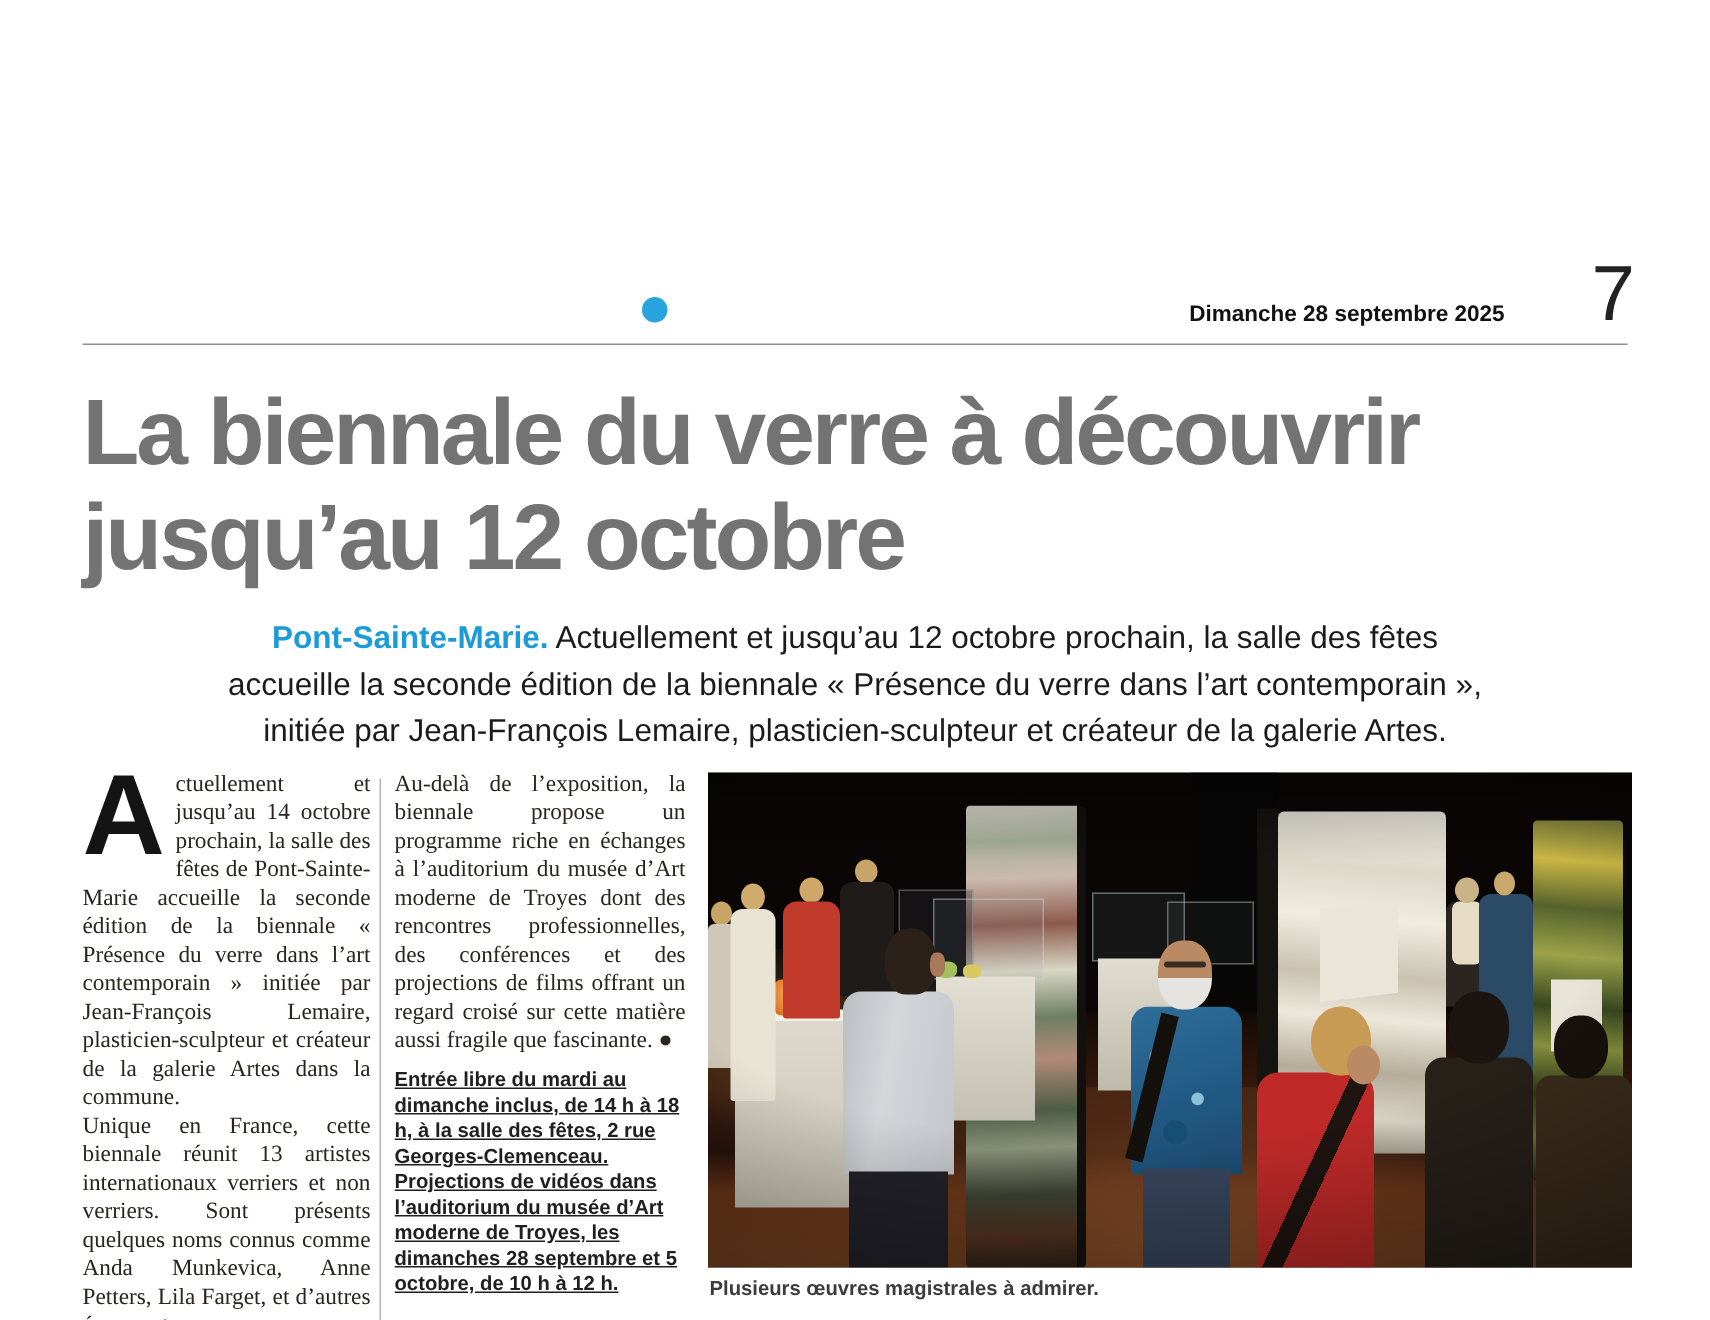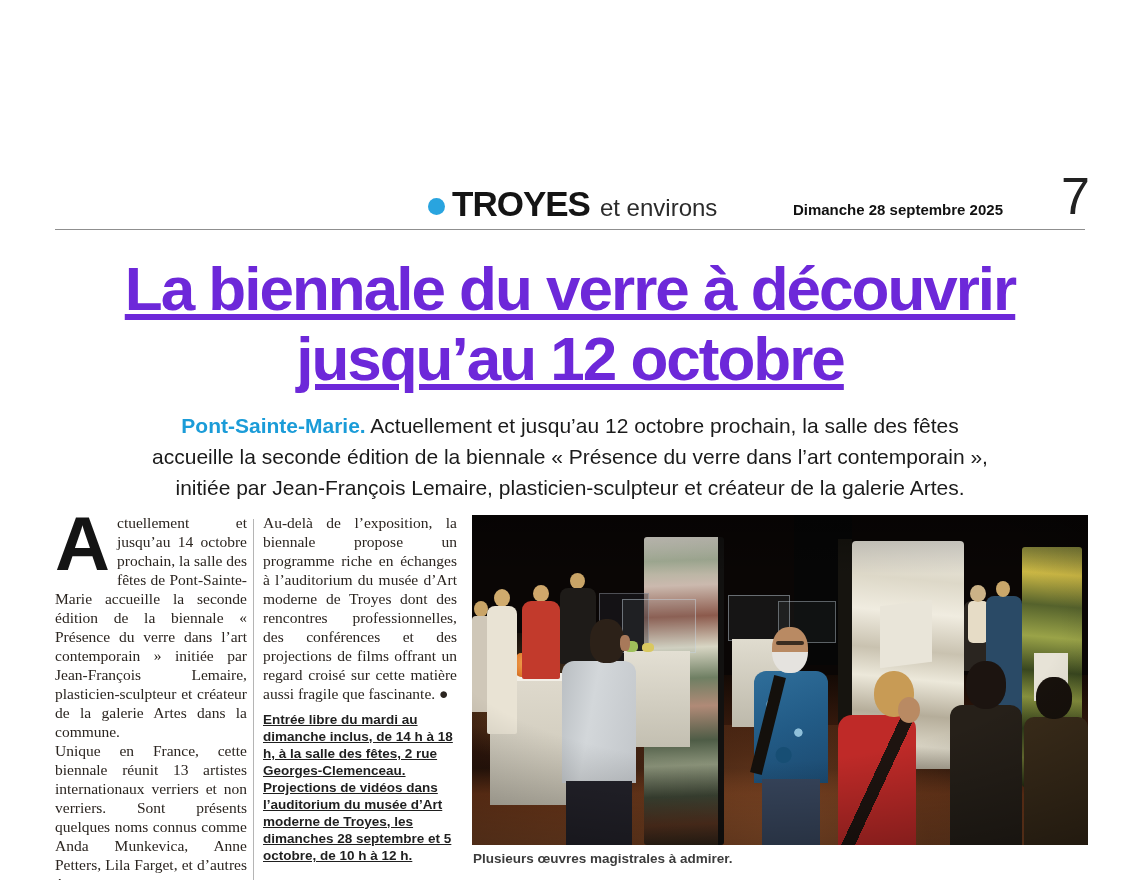--- a/index.html
+++ b/index.html
@@ -9,22 +9,22 @@
   
   .kicker-dot{position:absolute;left:428px;top:198px;width:17px;height:17px;border-radius:50%;background:#29a4df;}
   .kicker{position:absolute;left:452px;top:184px;white-space:nowrap;}
   .kicker .section{font-size:35px;font-weight:900;letter-spacing:-1px;color:#141414;}
   .kicker .suffix{font-size:24px;font-weight:400;color:#2b2b2b;margin-left:10px;}
   .edition-date{position:absolute;right:137px;top:201px;font-size:15px;font-weight:bold;color:#111;}
   .page-number{position:absolute;right:50px;top:166px;font-size:52px;font-weight:400;color:#222;}
   .header-rule{position:absolute;left:55px;top:229px;width:1030px;height:1px;background:#8f8f8f;}
 
   
-  .headline{position:absolute;left:55px;top:254px;width:1030px;text-align:center;
-            font-size:62px;line-height:70px;font-weight:900;letter-spacing:-2px;color:#6d28d9;text-decoration:underline;}
+  .headline{position:absolute;left:55px;top:254px;width:1030px;
+            font-size:62px;line-height:70px;font-weight:900;letter-spacing:-2px;color:#737373;}
   .lede{position:absolute;left:145px;top:410px;width:850px;text-align:center;
         font-size:21px;line-height:31px;color:#1b1b1b;}
   .lede .loc{font-weight:bold;color:#1b9cd8;margin-top:16px;}
 
   
   .col{position:absolute;top:513px;height:367px;overflow:hidden;
        font-family:"Liberation Serif",serif;font-size:15.5px;line-height:19px;
        text-align:justify;color:#2b2520;}
   .col1{left:55px;width:192px;}
   .col2{left:263px;width:194px;}
@@ -138,23 +138,20 @@
                linear-gradient(to bottom,rgba(0,0,0,.35) 0%,rgba(0,0,0,0) 18%);}
 
   .caption{position:absolute;left:473px;top:851px;font-size:13.5px;font-weight:bold;color:#3c3c3c;}
 </style>
 </head>
 <body>
 
 <div class="page">
 
   <div class="kicker-dot"></div>
-  <div class="kicker">
-    <span class="section">TROYES</span><span class="suffix">et environs</span>
-  </div>
   <div class="edition-date">Dimanche 28 septembre 2025</div>
   <div class="page-number">7</div>
   <div class="header-rule"></div>
 
   <div class="headline">
     <div>La biennale du verre à découvrir</div>
     <div>jusqu’au 12 octobre</div>
   </div>
 
   <div class="lede">

